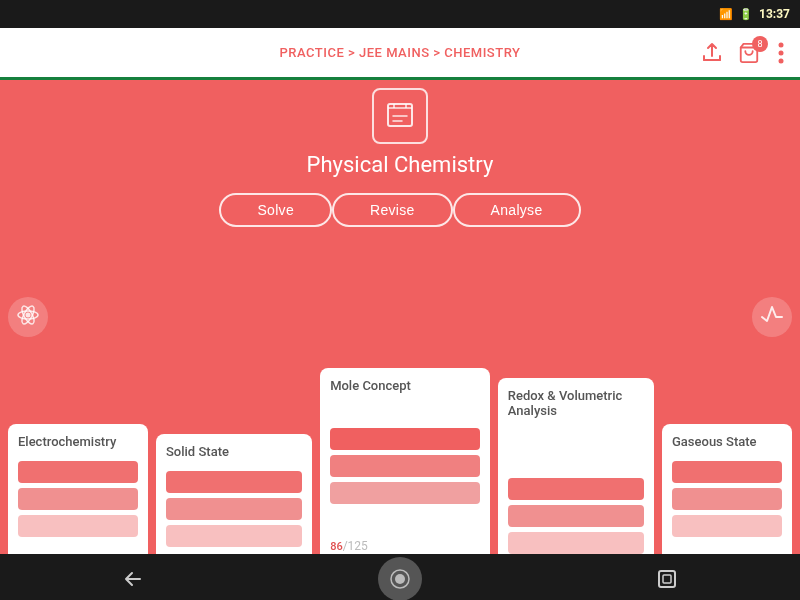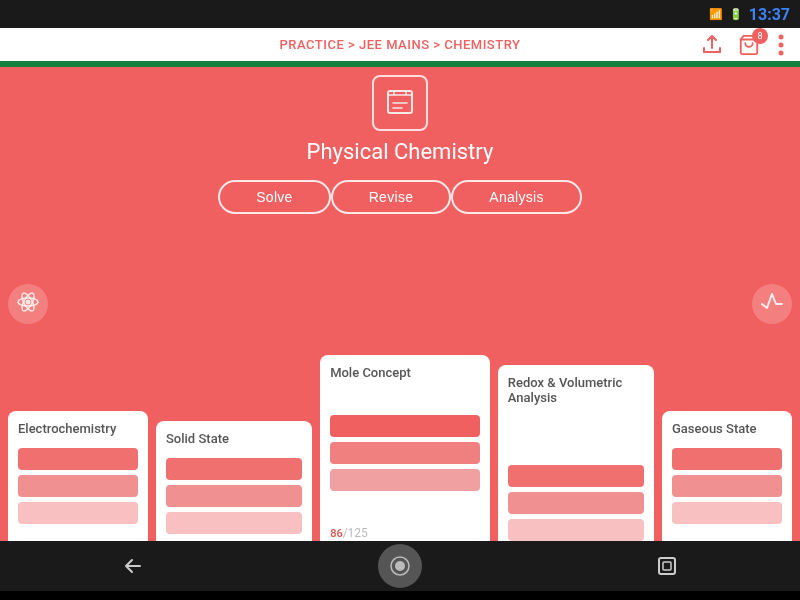--- a/index.html
+++ b/index.html
@@ -16,32 +16,32 @@
       width: 800px;
       height: 28px;
       background: #1a1a1a;
       display: flex;
       align-items: center;
       justify-content: flex-end;
       padding-right: 10px;
       gap: 6px;
     }
     .status-icon { color: #fff; font-size: 11px; }
-    .status-time { color: #3b82f6; font-size: 16px; font-weight: bold; }
+    .status-time { color: #fef9c3; font-size: 12px; font-weight: bold; }
 
     
     #nav-bar {
       width: 800px;
-      height: 39px;
+      height: 52px;
       background: #fff;
       display: flex;
       align-items: center;
       justify-content: center;
       position: relative;
-      border-bottom: 6px solid #15803d;
+      border-bottom: 3px solid #15803d;
     }
     #breadcrumb {
       font-size: 13px;
       color: #f06060;
       letter-spacing: 0.5px;
       font-weight: 500;
     }
     #nav-actions {
       position: absolute;
       right: 16px;
@@ -316,21 +316,21 @@
         <path d="M10 4V8" stroke="rgba(255,255,255,0.85)" stroke-width="1.5"></path>
         <path d="M22 4V8" stroke="rgba(255,255,255,0.85)" stroke-width="1.5"></path>
         <path d="M9 16H23M9 21H18" stroke="rgba(255,255,255,0.85)" stroke-width="1.5" stroke-linecap="round"></path>
       </svg>
     </div>
     <h1 id="subject-title">Physical Chemistry</h1>
 
     <div id="action-buttons">
       <button class="action-btn">Solve</button>
       <button class="action-btn">Revise</button>
-      <button class="action-btn">Analysis</button>
+      <button class="action-btn">Analyse</button>
     </div>
   </div>
 
   <div id="cards-section">
 
     <div class="topic-card partial-left" style="max-width:140px; min-width:100px;">
       <span class="card-title">Electrochemistry</span>
       <div class="card-bars">
         <div class="card-bar dark"></div>
         <div class="card-bar medium"></div>

